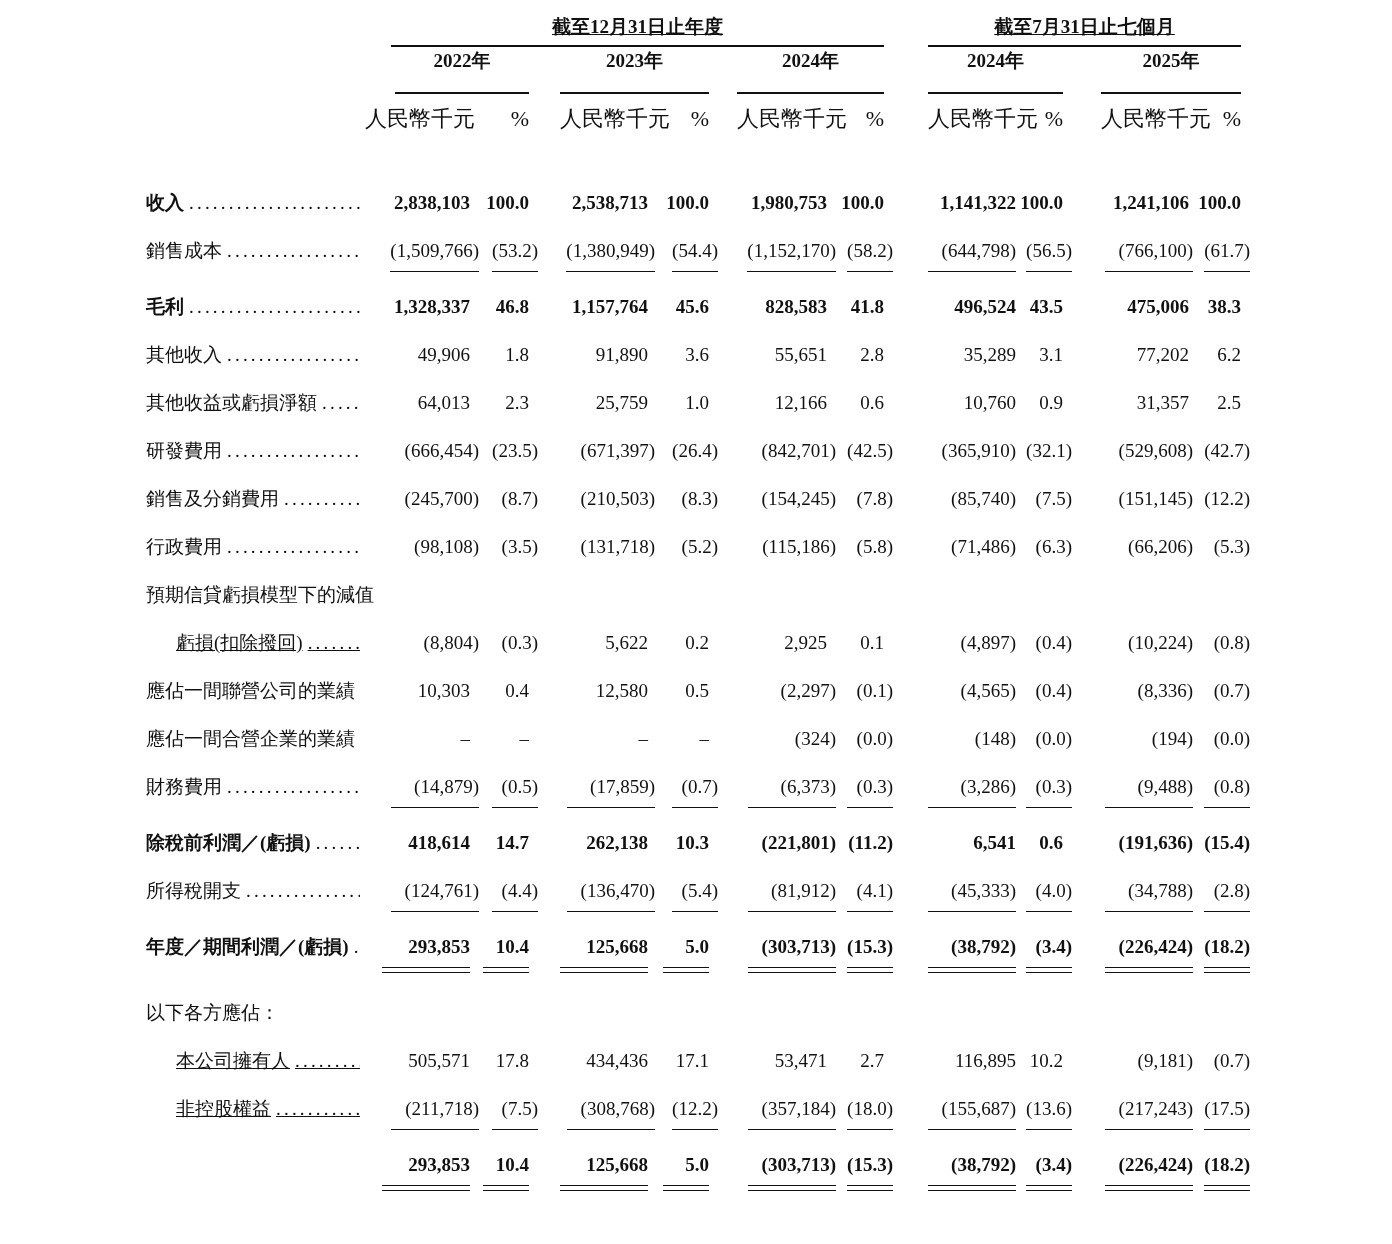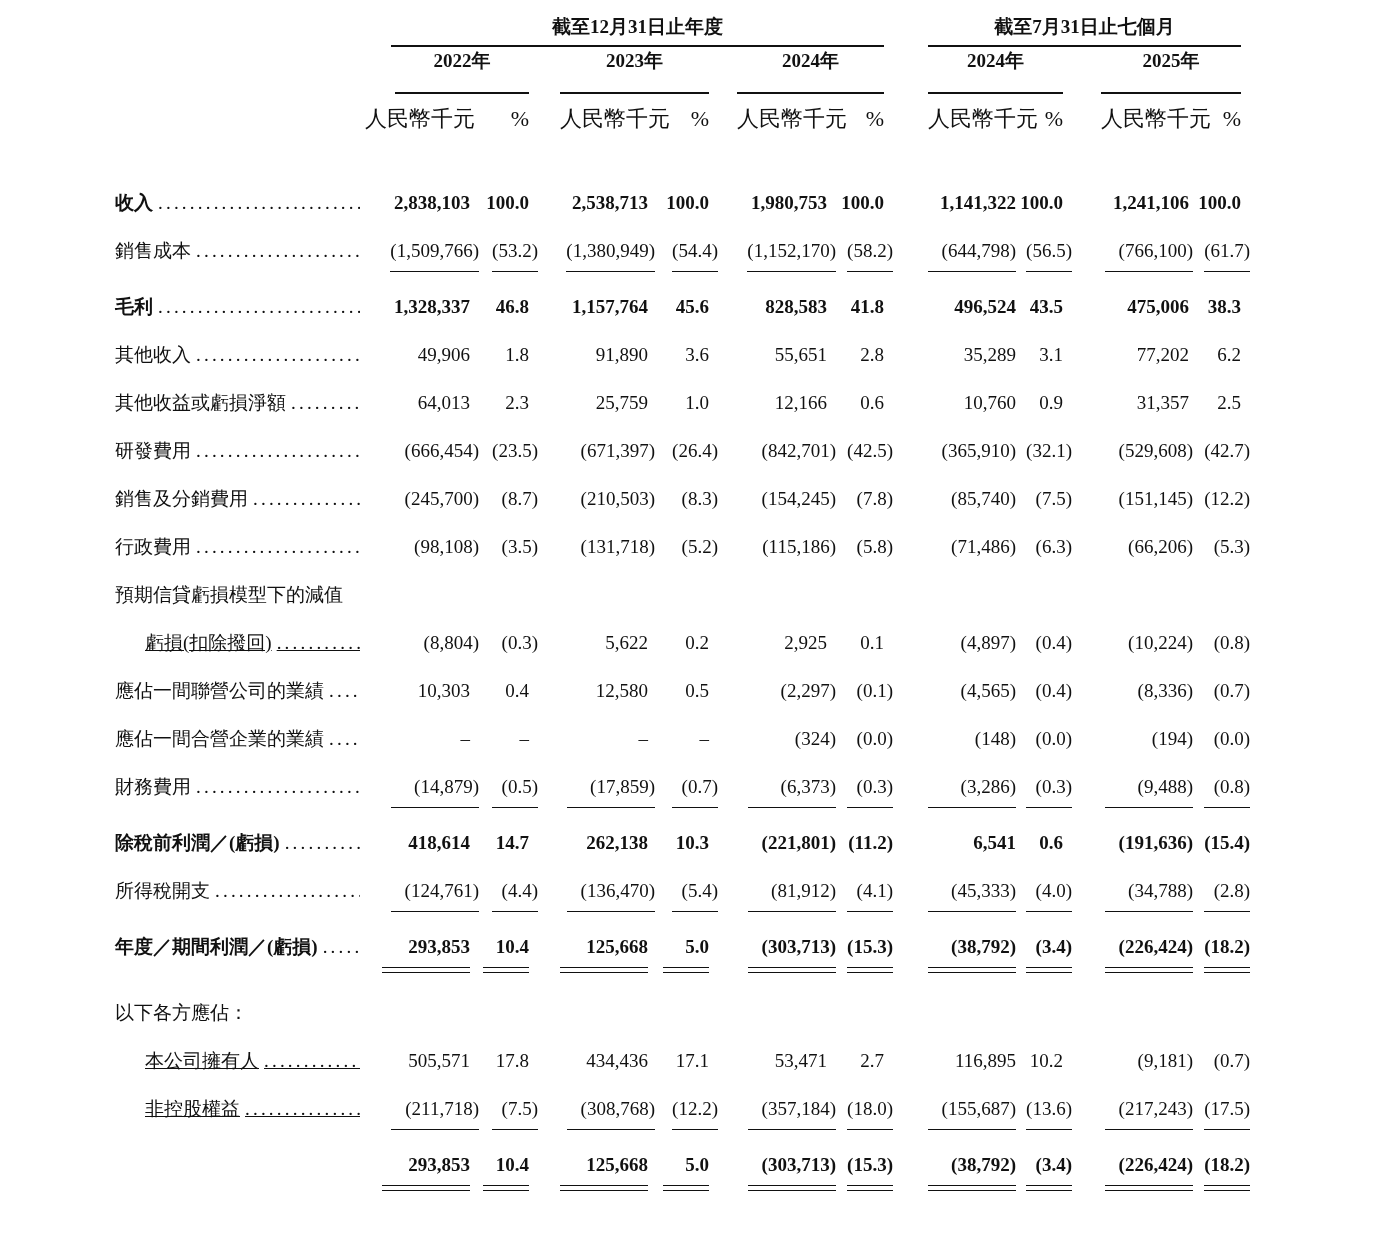--- a/index.html
+++ b/index.html
@@ -20,21 +20,21 @@
   td {
     vertical-align:bottom;
     padding:0 8px 3px 0;
     font-size:19px;
     line-height:22px;
     overflow:visible;
     white-space:nowrap;
   }
 
   
-  thead tr.h-grp  { height:48px; }
+  thead tr.h-grp  { height:48px;text-decoration:underline; }
   thead tr.h-yr   { height:46px; }
   thead tr.h-sub  { height:36px; }
   thead tr.h-note { height:34px; }
   .grp {
     border-bottom:2px solid #111;
     padding-bottom:7px;
     text-align:center;
     font-weight:bold;
   }
   .grp.inset { margin-left:26px; }
@@ -50,21 +50,21 @@
   .unaud .note { position:relative; right:-63px; white-space:nowrap; display:inline-block; }
 
   
   tbody tr { height:48px; }
   tbody tr.sp-first { height:84px; }
   tbody tr.sp-lg    { height:56px; }
   tbody tr.sp-xl    { height:66px;text-align:right; }
   tbody tr.b        { font-weight:bold; }
 
   .c-label { padding-right:5px; }
-  .lblwrap { display:flex; align-items:baseline; }
+  .lblwrap { display:flex; align-items:baseline;margin-left:31px; }
   .c-label.indent .lblwrap { padding-left:30px;text-decoration:underline; }
   .lbl { white-space:nowrap; }
   .dots {
     flex:1 1 auto;
     overflow:hidden;
     white-space:nowrap;
     letter-spacing:3.2px;
     padding-left:5px;
     font-weight:normal;
     font-size:19px;

